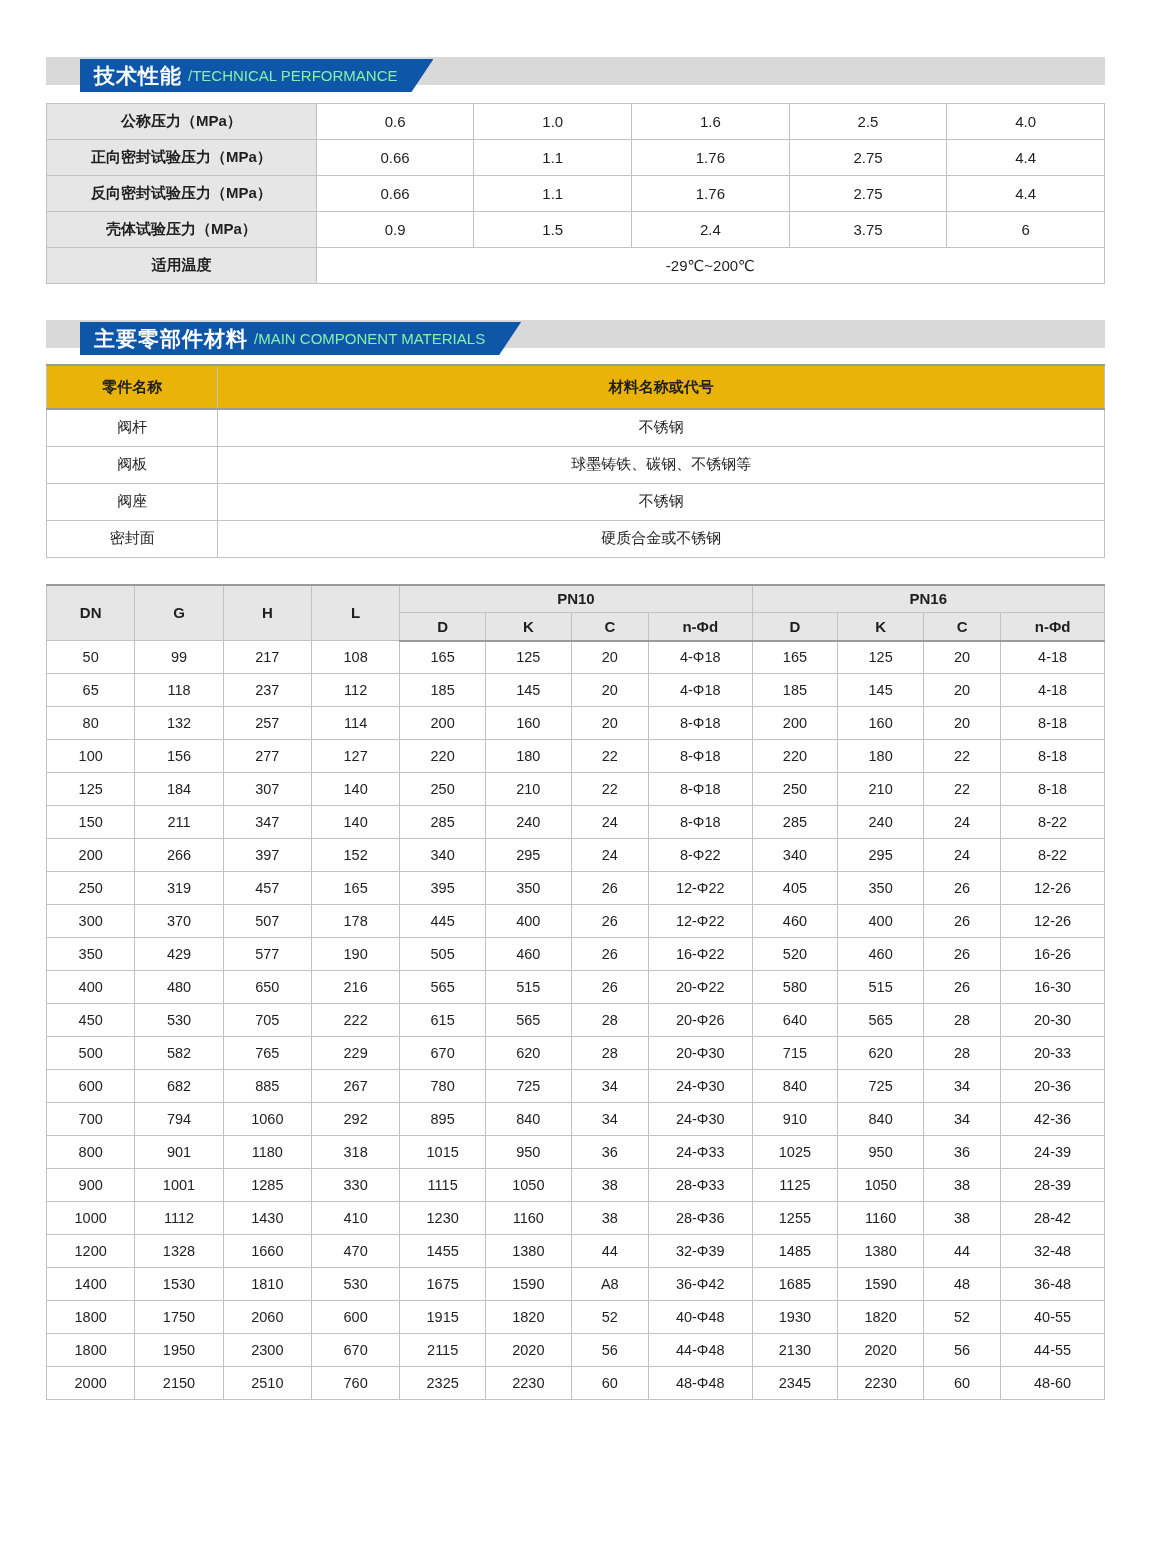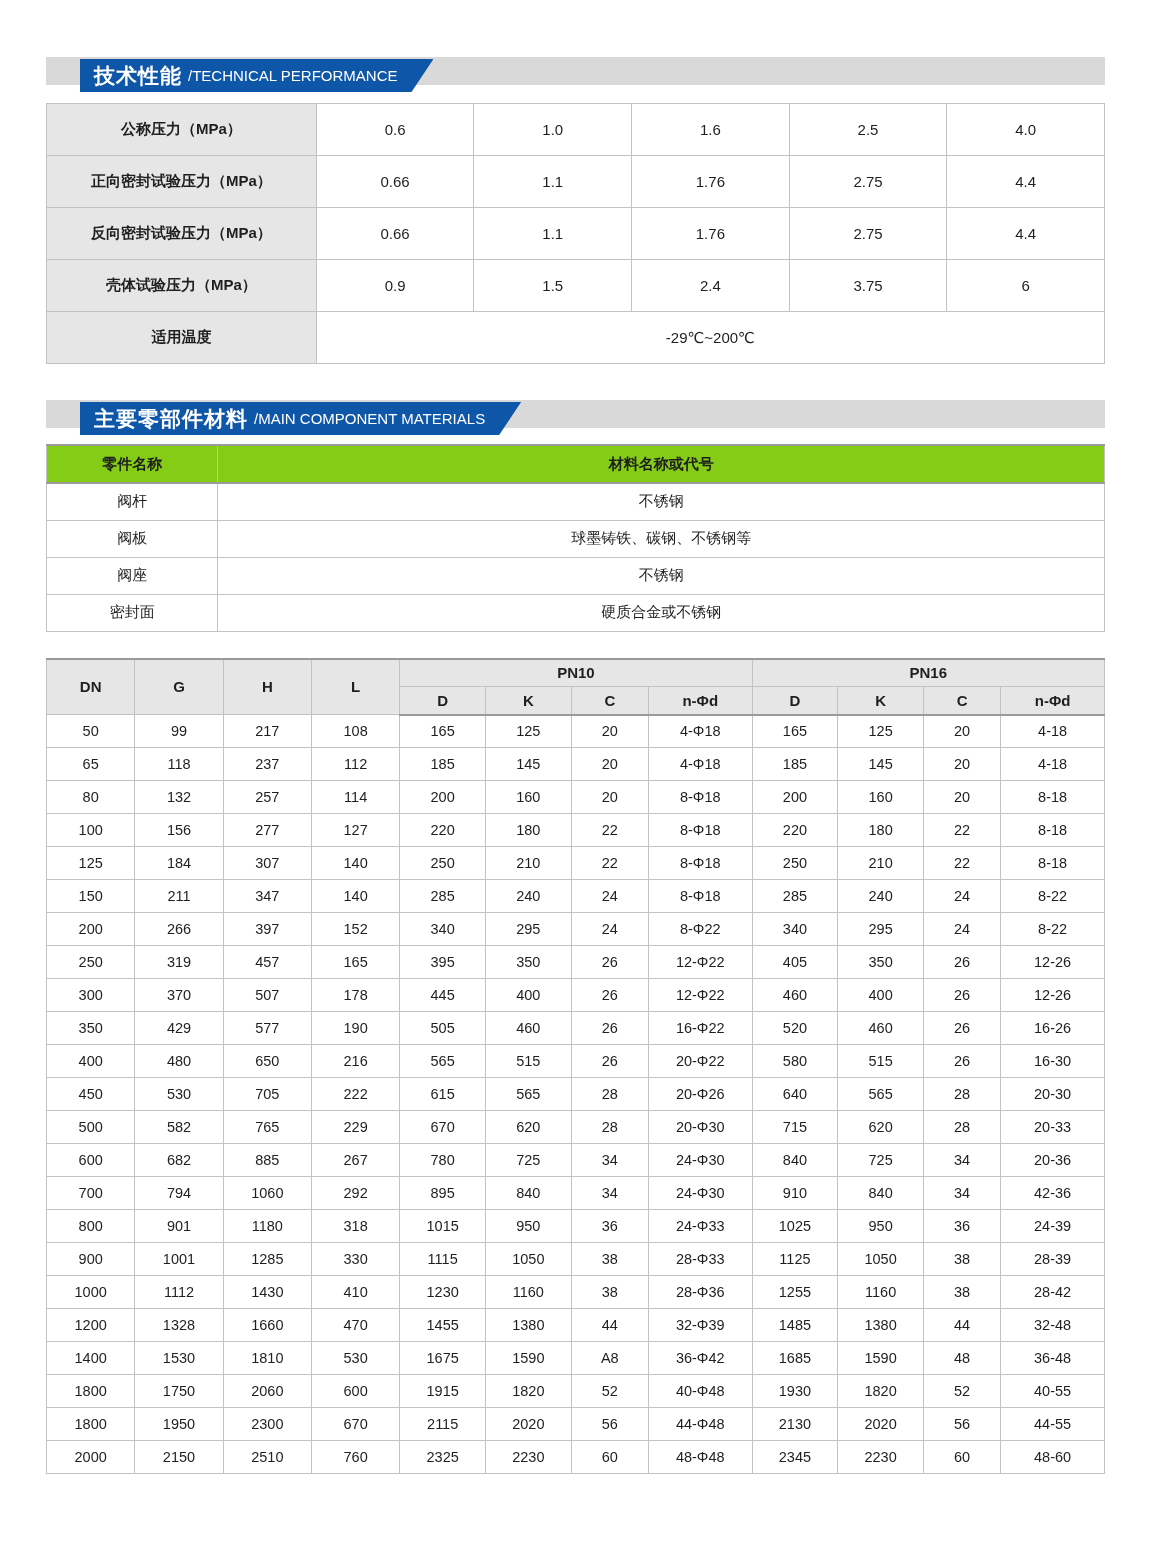--- a/index.html
+++ b/index.html
@@ -14,36 +14,36 @@
   .banner { position:relative; height:28px; background:#d9d9d9; margin-bottom:0; }
   .banner .blue {
     position:absolute; left:0; top:2px; height:33px;
     background:#0e57a8;
     clip-path:polygon(0 0,100% 0,calc(100% - 22px) 100%,0 100%);
     display:flex; align-items:center; padding:0 36px 0 14px;
     white-space:nowrap;
     margin-left:34px;
   }
   .banner .zh { color:#fff; font-weight:bold; font-size:21px; letter-spacing:1px; }
-  .banner .en { color:#ffffff; font-size:15px; margin-left:6px; }
+  .banner .en { color:#86efac; font-size:15px; margin-left:6px; }
 
   
   table { width:100%; border-collapse:collapse; table-layout:fixed; }
   td, th { border:1px solid #c2c2c2; text-align:center; vertical-align:middle;
            font-size:15px; font-weight:normal; overflow:hidden; }
 
   
   .tbl-technical { margin-top:18px; }
-  .tbl-technical td { height:52px; }
+  .tbl-technical td { height:36px; }
   .tbl-technical .label-cell { background:#e6e6e6; font-weight:bold; }
 
   
   .sec-materials { margin-top:36px; }
   .tbl-materials { margin-top:16px; border-top:2px solid #9a9a9a; }
-  .tbl-materials th { background:#84cc16; font-weight:bold; height:38px;
+  .tbl-materials th { background:#eab308; font-weight:bold; height:44px;
                       border-bottom:2px solid #9a9a9a; }
   .tbl-materials td { height:37px; }
 
   
   .sec-dimensions { margin-top:26px; }
   .tbl-dimensions { margin-top:20px; border-top:2px solid #9a9a9a; }
   .tbl-dimensions thead th { background:#e6e6e6; font-weight:bold; height:28px; }
   .tbl-dimensions thead tr:last-child th { border-bottom:2px solid #9a9a9a; }
   .tbl-dimensions td { height:33px; font-size:14.5px; }
 </style>

